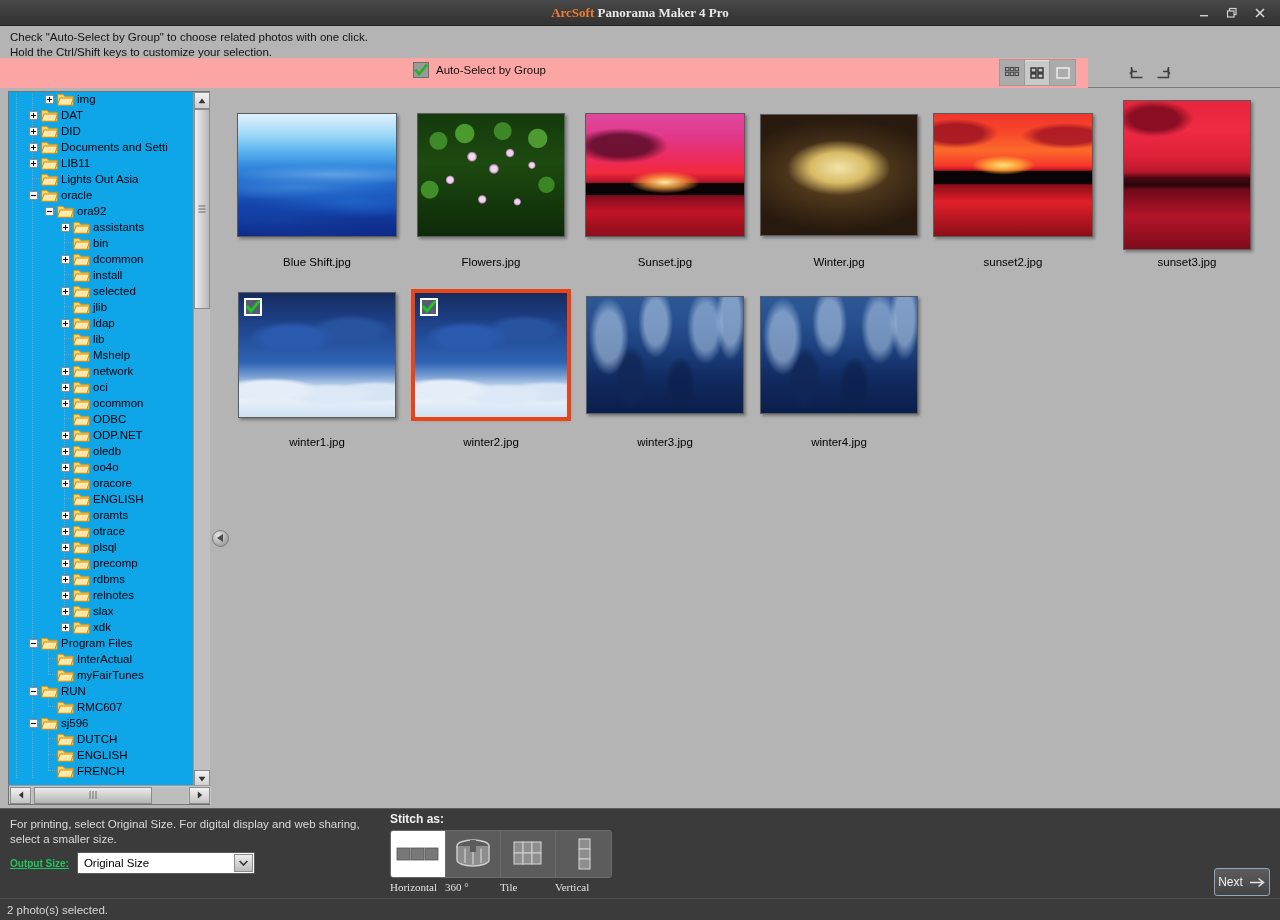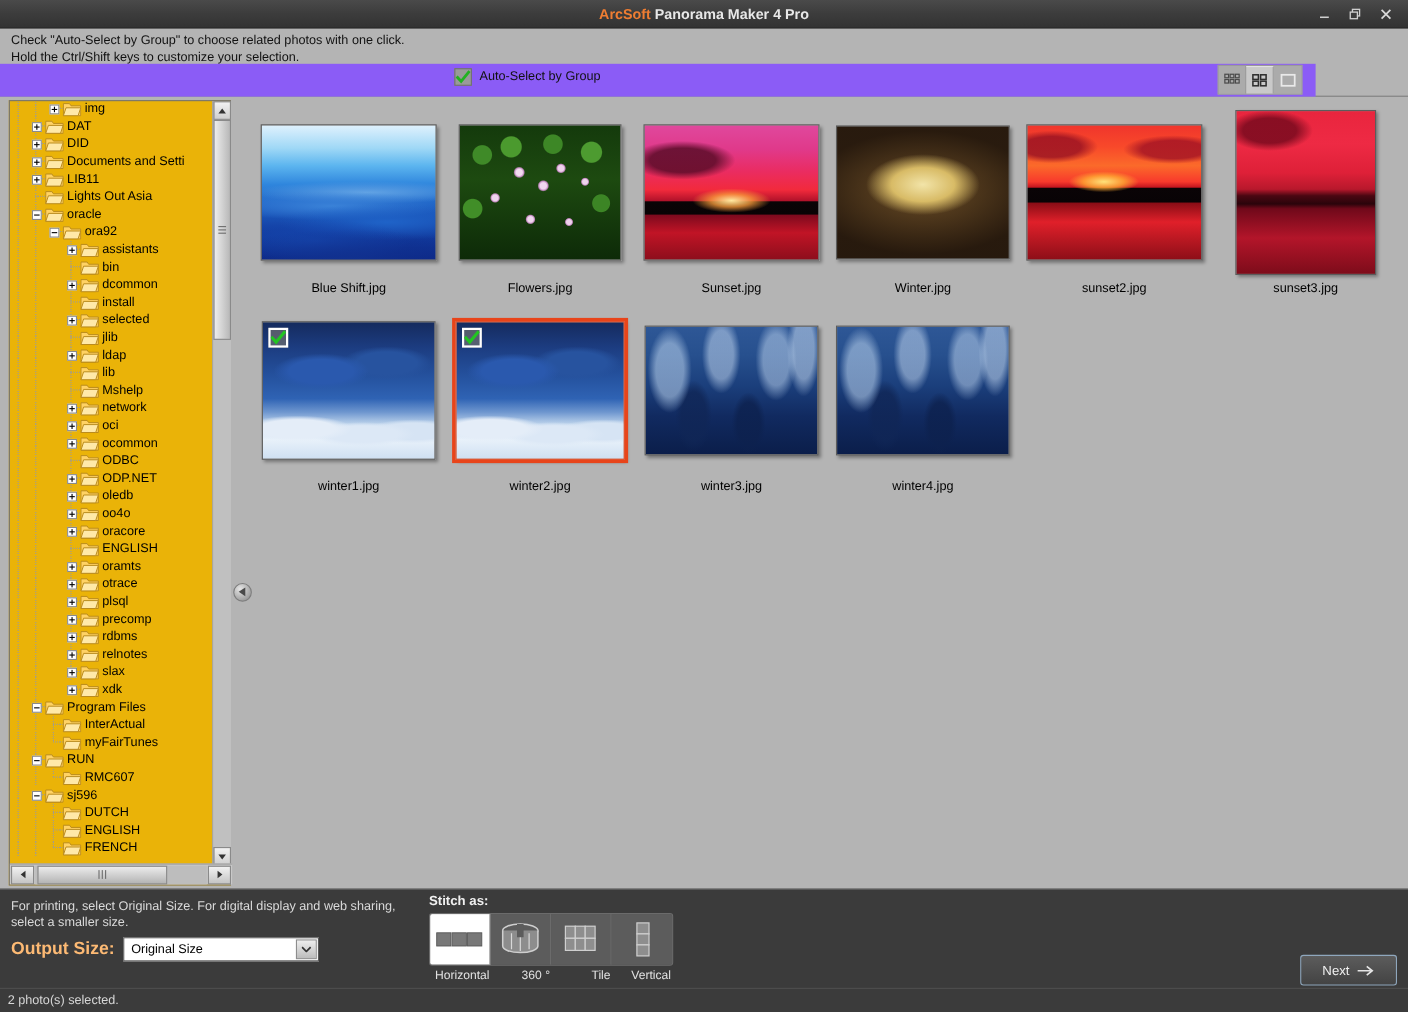--- a/index.html
+++ b/index.html
@@ -21,39 +21,39 @@
   }
   .menubar { position: absolute; left: 10px; top: 0; height: 26px; display: flex; align-items: center; }
   .menu-item {
     color: #d8d8d8; font-size: 12px; padding: 3px 13px; cursor: default;
     line-height: 14px;
   }
   .menu-item u { text-decoration: underline; }
   #apptitle {
     position: absolute; left: 0; top: 0; width: 1280px; height: 26px;
     text-align: center; line-height: 26px; font-size: 13px; font-weight: bold;
-    color: #e8e8e8; pointer-events: none;
+    color: #e8e8e8; pointer-events: none; font-family: Liberation Serif, serif;
   }
   #apptitle .brand { color: #ef7d32; }
   .wincontrols { position: absolute; right: 6px; top: 0; height: 26px; display: flex; align-items: center; gap: 0px; }
   .wc { width: 28px; height: 22px; display: flex; align-items: center; justify-content: center; color: #cfcfcf; font-size: 13px; }
   .wc svg { display: block; }
 
   
   #instrpanel {
     position: absolute; left: 0; top: 26px; width: 1280px; height: 62px;
     background: #b4b4b4; border-bottom: 1px solid #7a7a7a;
   }
   #instrtext { position: absolute; left: 10px; top: 4px; font-size: 11.5px; color: #111; line-height: 15px; }
   #instrtext div { white-space: nowrap; }
 
   
   #toolstrip {
-    position: absolute; left: 0; top: 58px; width: 1196px; height: 30px;
-    background: #8b5cf6;
+    position: absolute; left: 0; top: 58px; width: 1088px; height: 30px;
+    background: #fca5a5;
     text-decoration: underline;
   }
   #autoselect {
     position: absolute; left: 413px; top: 4px; display: flex; align-items: center; gap: 7px;
   }
   .chk {
     width: 16px; height: 16px; background: #fff; border: 1px solid #6e6e6e;
     display: flex; align-items: center; justify-content: center; position: relative;
   }
   .chk.dim { background: #9a9a9a; }
@@ -78,21 +78,21 @@
 
   
   #main {
     position: absolute; left: 0; top: 88px; width: 1280px; height: 720px;
     background: #b4b4b4;
   }
 
   
   #treepanel {
     position: absolute; left: 8px; top: 3px; width: 202px; height: 714px;
-    background: #eab308; border: 1px solid #737373;
+    background: #0ea5e9; border: 1px solid #737373;
   }
   #treeclip {
     position: absolute; left: 0; top: 0; width: 185px; height: 695px; overflow: hidden;
   }
   #treelist { position: absolute; left: 0; top: -1px; width: 400px; }
   .trow { height: 16px; display: flex; align-items: center; white-space: nowrap; position: relative; }
   .guide { width: 16px; height: 16px; flex: 0 0 16px; position: relative; }
   .guide.vline::before {
     content: ""; position: absolute; left: 7px; top: 0; width: 1px; height: 16px;
     background: repeating-linear-gradient(to bottom, #9a9a9a 0 1px, transparent 1px 2px);
@@ -216,21 +216,21 @@
   
   #bottom {
     position: absolute; left: 0; top: 808px; width: 1280px; height: 112px;
     background: #3b3b3b; border-top: 1px solid #5e5e5e;
   }
   #bottomtext {
     position: absolute; left: 10px; top: 8px; width: 380px;
     font-size: 11.5px; color: #dadada; line-height: 15px;
   }
   #outputrow { position: absolute; left: 10px; top: 852px; display: flex; align-items: center; gap: 8px; }
-  #outputlabel { font-size: 16px; font-weight: bold; color: #fdba74; }
+  #outputlabel { font-size: 10px; font-weight: bold; color: #22c55e; text-decoration: underline; }
   #outputselect {
     width: 178px; height: 22px; background: #fff; border: 1px solid #5a5a5a;
     display: flex; align-items: center; position: relative;
   }
   #outputselect .val { font-size: 11.5px; color: #000; padding-left: 6px; }
   #outputselect .arrowbtn {
     position: absolute; right: 1px; top: 1px; width: 19px; height: 18px;
     background: linear-gradient(#eee,#bcbcbc); border: 1px solid #8d8d8d;
     display: flex; align-items: center; justify-content: center;
   }
@@ -240,23 +240,23 @@
     display: flex; background: #545454; border: 1px solid #6b6b6b; border-radius: 3px;
     overflow: hidden;
   }
   .sbtn {
     width: 55px; height: 46px; display: flex; align-items: center; justify-content: center;
     border-right: 1px solid #6b6b6b; background: #5c5c5c;
   }
   .sbtn:last-child { border-right: none; }
   .sbtn.active { background: #ffffff; }
   .slabels { display: flex; margin-top: 3px; }
-  .slabel { width: 55px; text-align: right; font-size: 11px; color: #e2e2e2; }
+  .slabel { width: 55px; text-align: left; font-size: 11px; color: #e2e2e2; font-family: Liberation Serif, serif; }
   #nextbtn {
-    position: absolute; right: 10px; top: 868px; width: 88px; height: 28px;
+    position: absolute; right: 10px; top: 868px; width: 56px; height: 28px;
     background: linear-gradient(#5c5c5c,#434343);
     border: 1px solid #8fa7bd; border-radius: 3px;
     display: flex; align-items: center; justify-content: center; gap: 7px;
   }
   #nextbtn .t { font-size: 12px; color: #f0f0f0; }
   #statusbar {
     position: absolute; left: 0; top: 898px; width: 1280px; height: 22px;
     background: #3b3b3b; border-top: 1px solid #4f4f4f;
     display: flex; align-items: center;
   }

